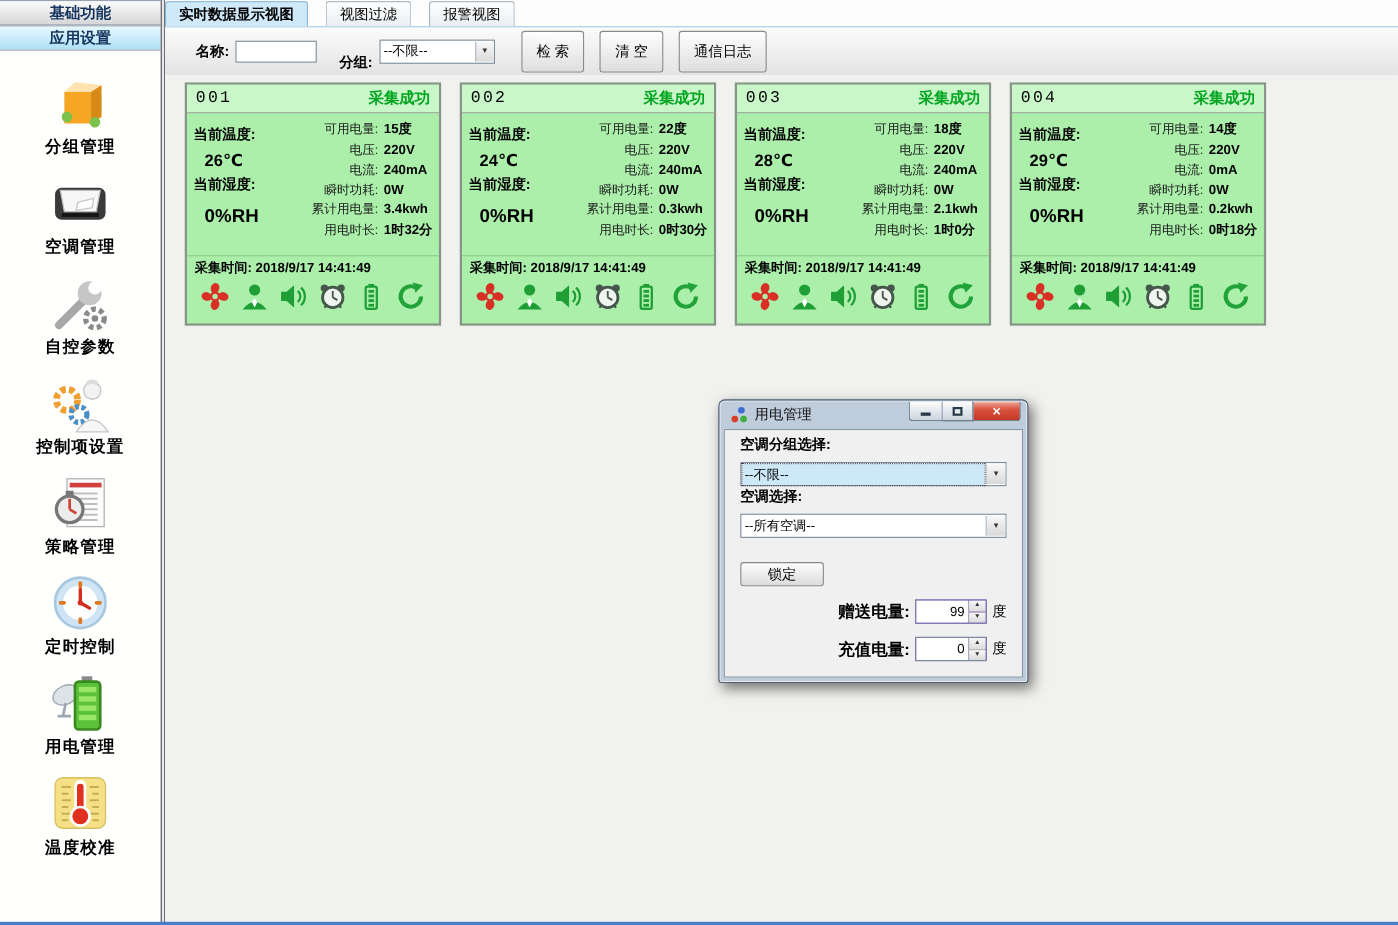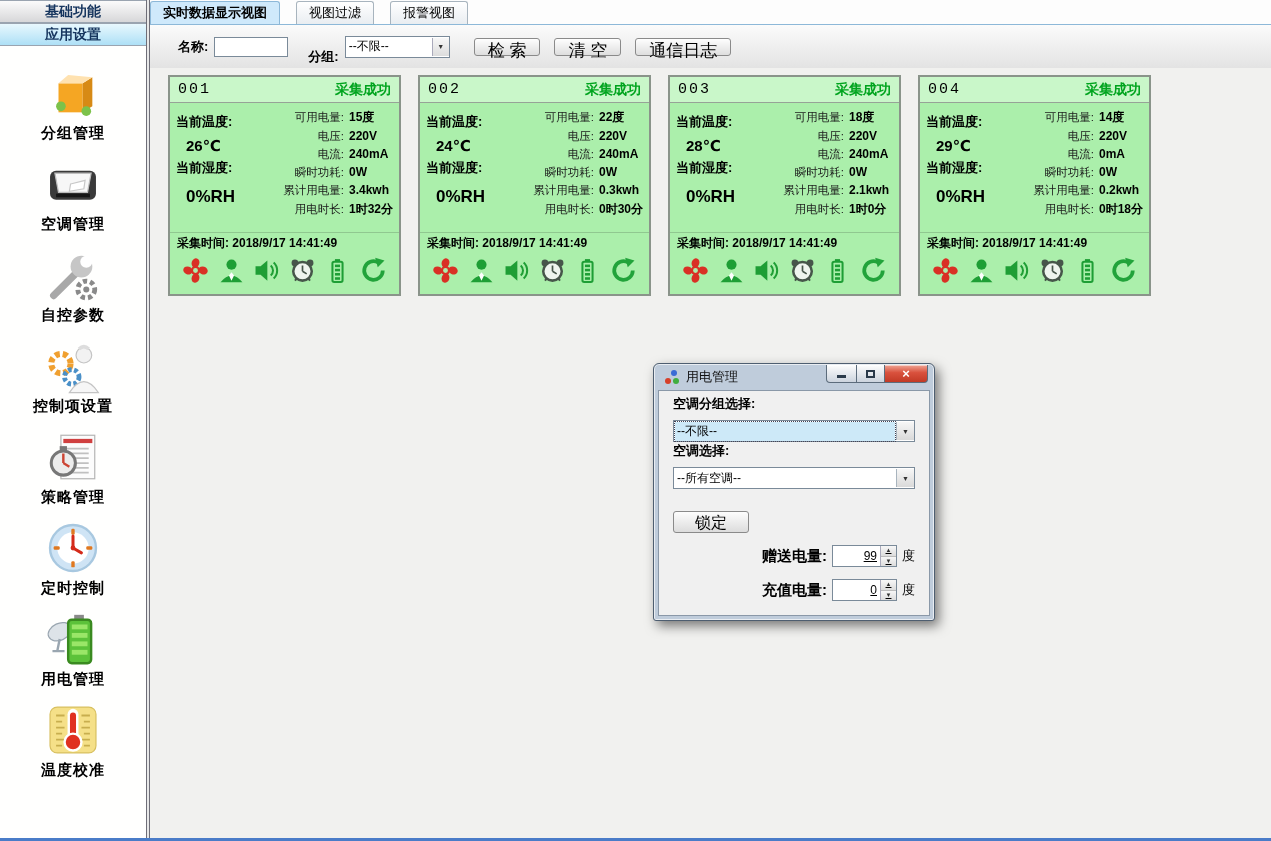--- a/index.html
+++ b/index.html
@@ -29,21 +29,21 @@
   .tab.active{background:#cfe9fb;font-weight:bold;border-color:#8db8d8;}
 
   .toolbar{height:43px;background:linear-gradient(#fbfbfb,#e3e3e3);border-bottom:1px solid #c2c2c2;
     display:flex;align-items:center;padding-left:28px;gap:6px;}
   .tb-label{font-size:13px;font-weight:bold;}
   .tb-input{width:68px;height:18px;border:1px solid #7a8a99;background:#fff;font-size:12px;padding:0 2px;}
   .tb-select{width:100px;height:20px;border:1px solid #7a8a99;background:#fff;display:flex;align-items:center;
     justify-content:space-between;font-size:12px;padding-left:3px;margin-right:10px;cursor:pointer;}
   .tb-select .arrow-box{width:16px;height:18px;background:linear-gradient(#f7f7f7,#dcdcdc);
     border-left:1px solid #aab;display:flex;align-items:center;justify-content:center;font-size:7px;color:#333;}
-  .tb-btn{height:18px;padding:0 13px;font-size:17px;border:1px solid #8a8a8a;border-radius:3px;
+  .tb-btn{height:38px;padding:0 13px;font-size:13px;border:1px solid #8a8a8a;border-radius:3px;
     background:linear-gradient(#fefefe,#dedede);cursor:pointer;margin-left:8px;
     font-family:"Liberation Sans","DejaVu Sans",sans-serif;}
 
   .content{position:absolute;top:68px;left:0;right:0;bottom:0;background:#f1f1ef;}
   .cards-row{display:flex;gap:17px;padding:7px 0 0 18px;}
 
   
   .card{width:233px;height:221px;border:2px solid #8a948a;background:#abefab;box-sizing:border-box;
     display:flex;flex-direction:column;}
   .card-header{height:25px;background:#c9f7c9;border-bottom:1px solid #97a397;display:flex;
@@ -85,27 +85,27 @@
   .glyph-min{width:9px;height:3px;background:#2a3a4a;margin-top:6px;}
   .glyph-max{width:9px;height:8px;border:2px solid #2a3a4a;box-sizing:border-box;}
   .dlg-body{background:#f0f0f0;border:1px solid #8a98a8;padding:4px 14px 14px;}
   .dlg-label{font-size:13px;font-weight:bold;margin-top:0;}
   .dlg-select{height:20px;border:1px solid #7a8a99;background:#fff;display:flex;align-items:center;
     margin-top:7px;cursor:pointer;}
   .sel-text{flex:1;font-size:12px;padding:1px 2px;margin:1px;}
   .dlg-select.focused .sel-text{background:#cde9f8;outline:1px dotted #445;}
   .sel-arrow{width:17px;height:18px;background:linear-gradient(#f7f7f7,#d9d9d9);border-left:1px solid #a8b4be;
     display:flex;align-items:center;justify-content:center;font-size:7px;color:#333;flex:none;}
-  .dlg-btn{height:22px;font-size:16px;border:1px solid #8a8a8a;border-radius:3px;
+  .dlg-btn{height:22px;font-size:13px;border:1px solid #8a8a8a;border-radius:3px;
     background:linear-gradient(#fdfdfd,#dcdcdc);cursor:pointer;
     font-family:Liberation Mono, monospace;}
   .dlg-btn.lock{width:76px;margin-top:22px;display:block;}
   .spin-row{display:flex;justify-content:flex-end;align-items:center;margin-top:12px;gap:5px;}
   .spin-label{font-size:15px;font-weight:bold;}
-  .spin-box{display:flex;border:1px solid #7a8a99;background:#6d28d9;height:20px;text-decoration:underline;}
+  .spin-box{display:flex;border:1px solid #7a8a99;background:#6d28d9;height:20px;}
   .spin-box input{width:42px;border:none;outline:none;text-align:right;font-size:12px;padding-right:3px;
     font-family:"Liberation Sans","DejaVu Sans",sans-serif;background:#fff;}
   .spin-arrows{width:15px;display:flex;flex-direction:column;border-left:1px solid #aab;}
   .spin-arrows div{flex:1;font-size:6px;line-height:9px;text-align:center;color:#333;
     background:linear-gradient(#f7f7f7,#dcdcdc);border-bottom:1px solid #bbb;cursor:pointer;}
   .spin-arrows div:last-child{border-bottom:none;}
   .spin-unit{font-size:13px;}
   .dlg-actions{display:flex;justify-content:space-between;margin-top:22px;}
   .dlg-actions .dlg-btn{width:72px;}
   .dlg-actions .dlg-btn.wide{width:78px;}

